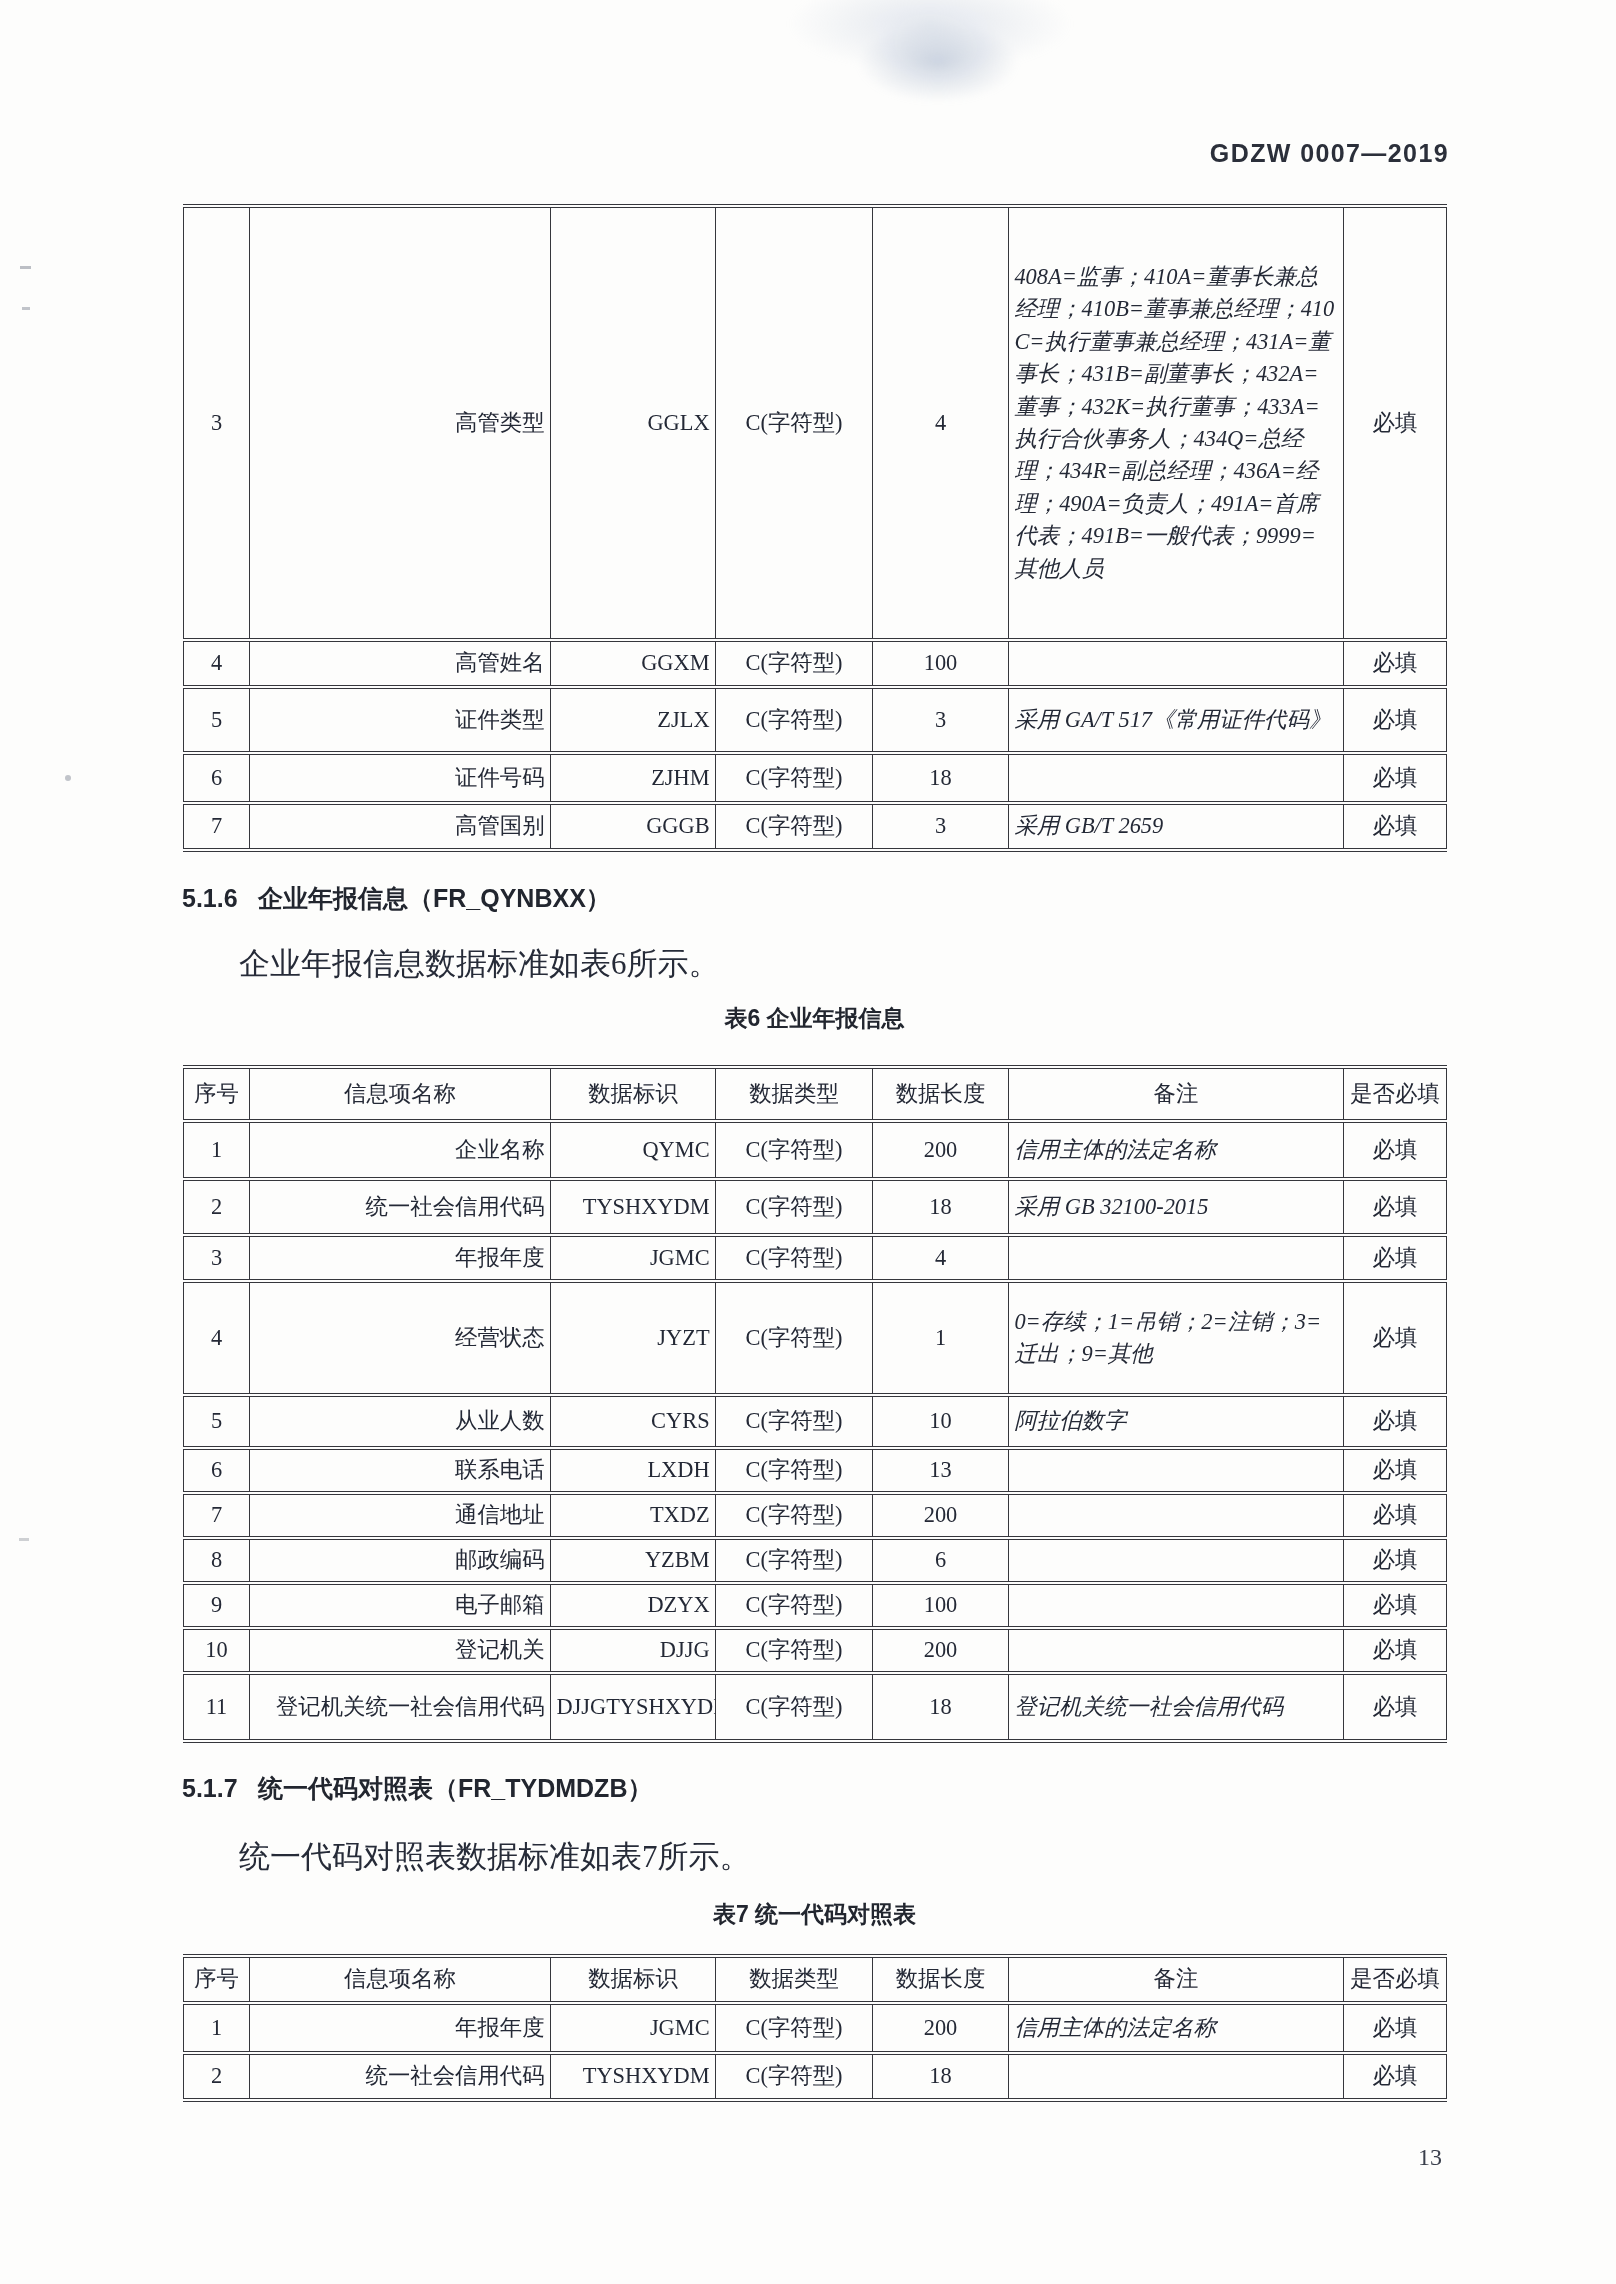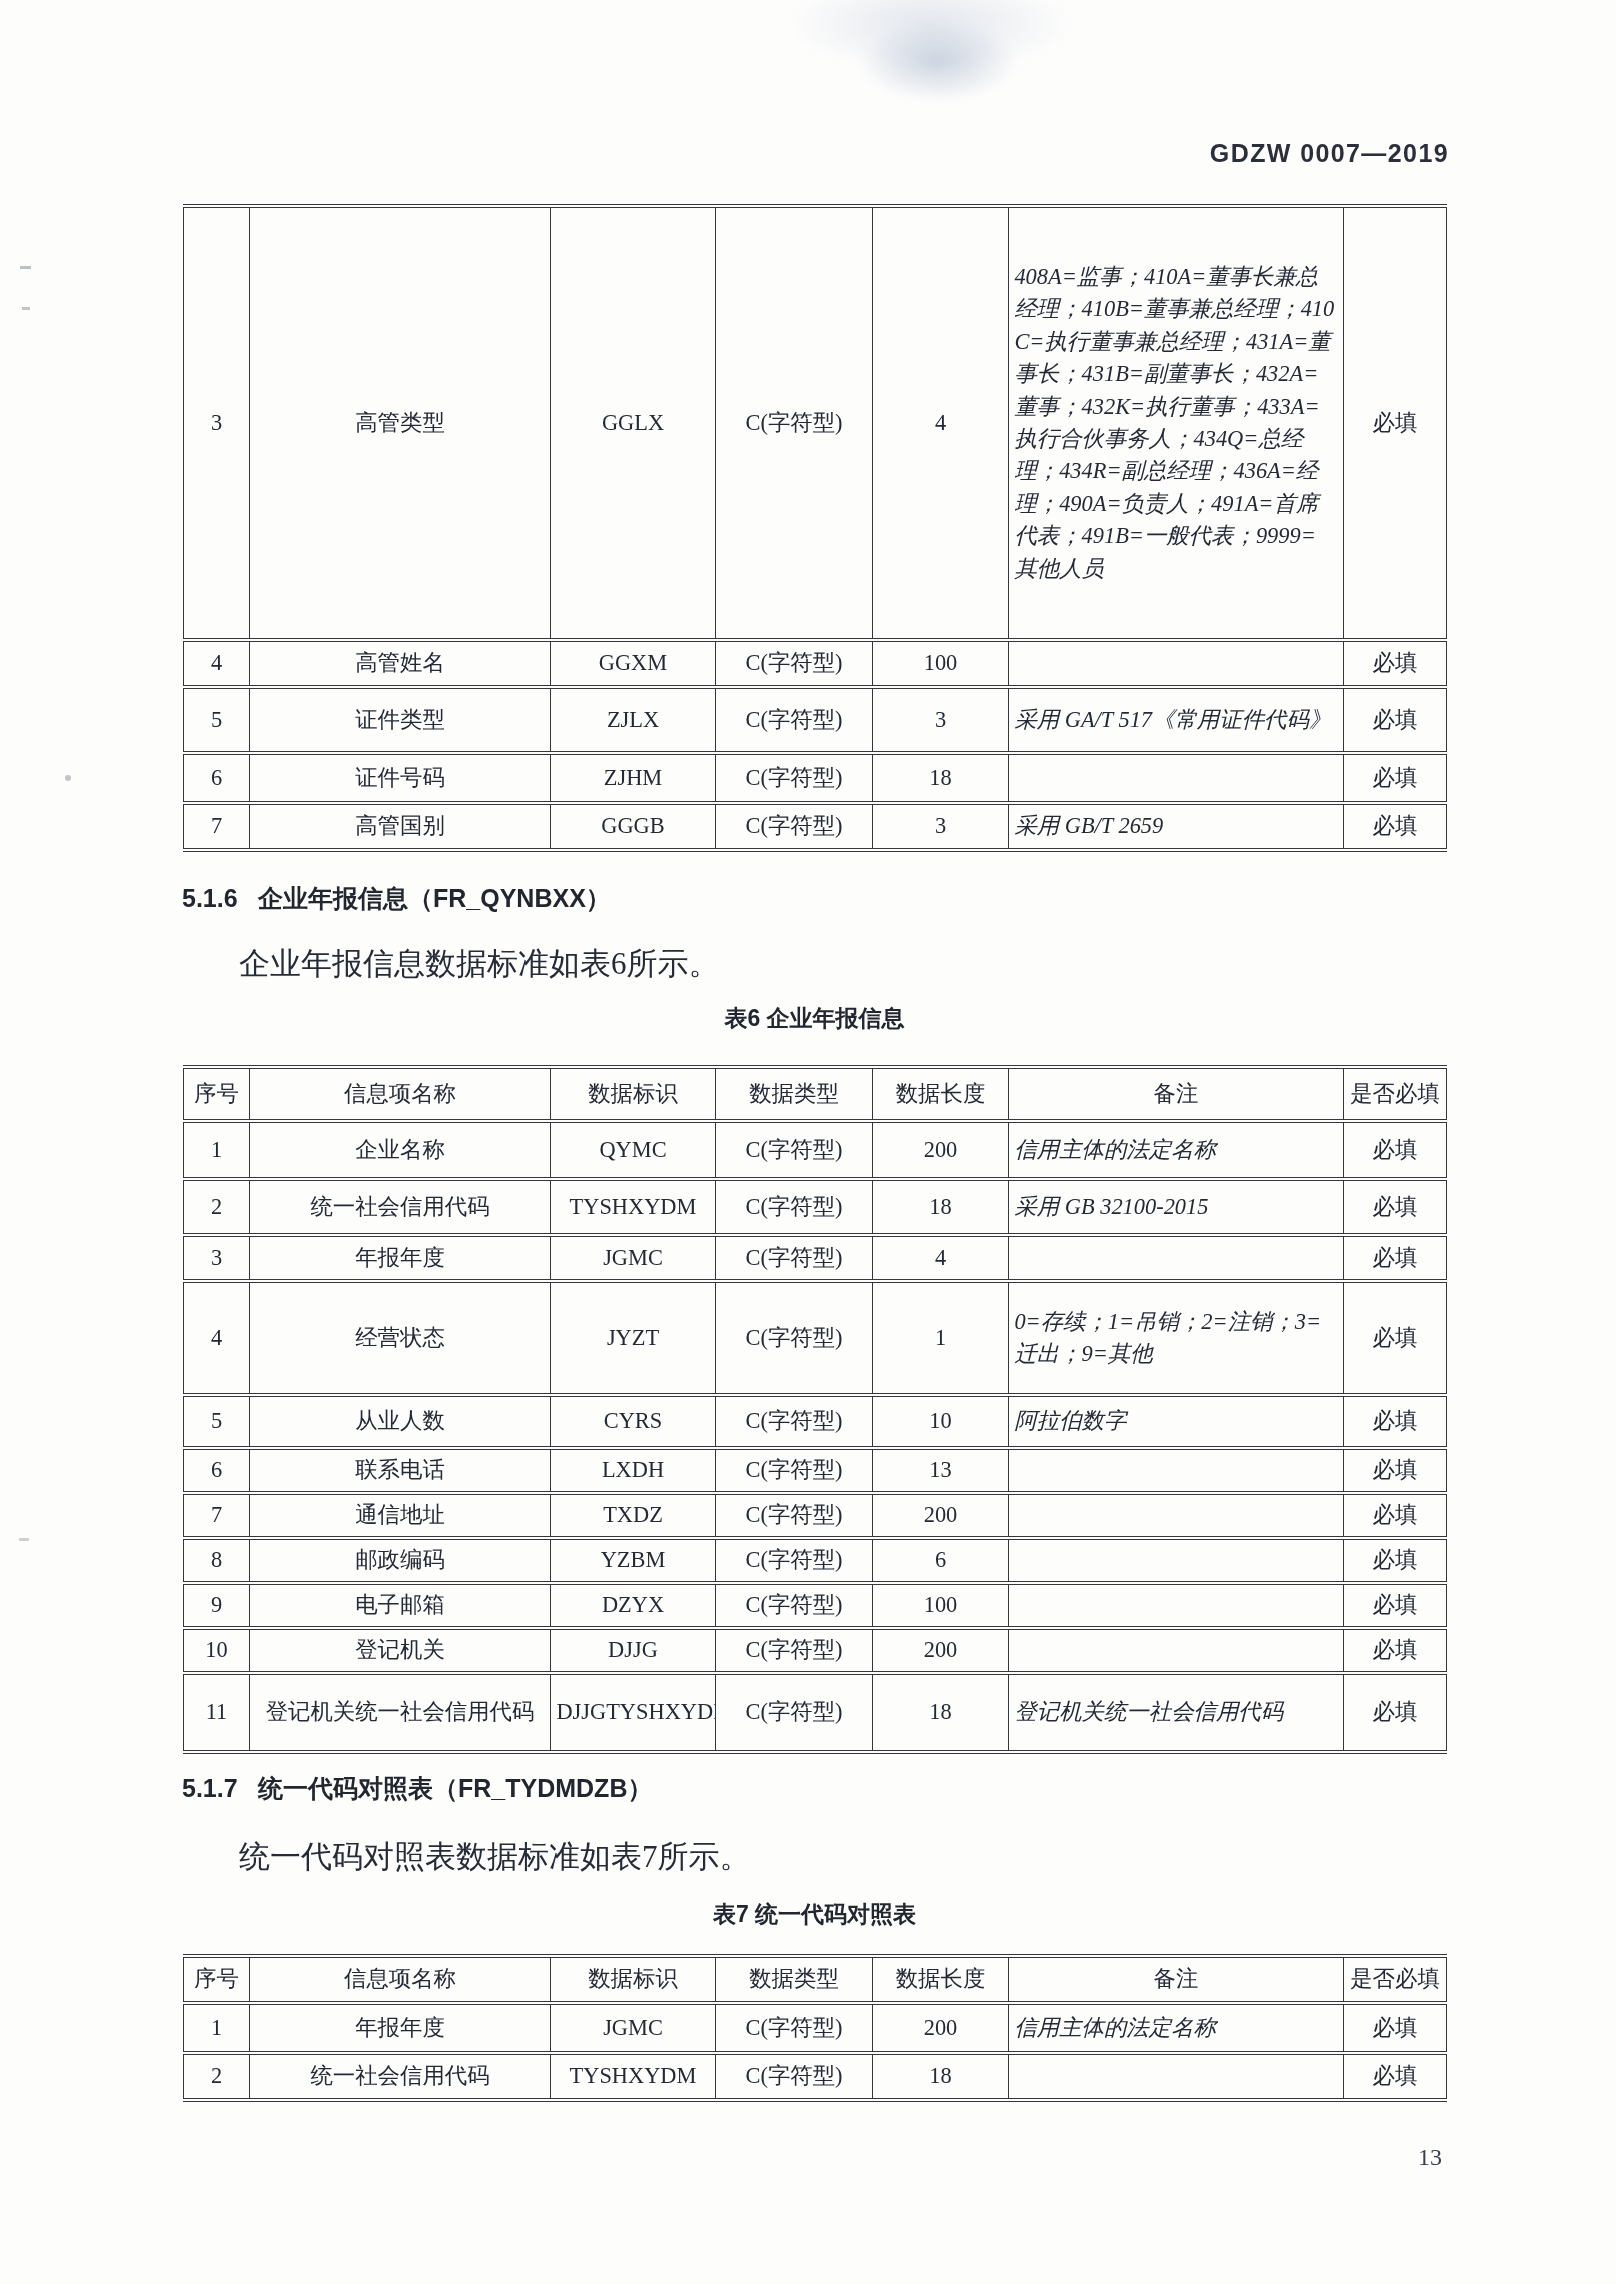--- a/index.html
+++ b/index.html
@@ -37,21 +37,21 @@
     width:1263px;
   }
   .tbl td {
     border-left:1.4px solid #35363c; border-right:1.4px solid #35363c;
     border-top:4.1px double #35363c; border-bottom:4.1px double #35363c;
     font-size:22.4px; line-height:1.45;
     vertical-align:middle; padding:2.7px 5.4px;
     overflow:hidden;
   }
   .c-no, .c-type, .c-len, .c-req, .c-hdr { text-align:center; }
-  .c-name, .c-id { text-align:center; padding-left:6.8px; }
+  .c-name, .c-id { text-align:right; padding-left:6.8px; }
   .c-remark { text-align:left; padding:4.1px 4.1px; line-height:1.9; word-break:break-all;font-style:italic; }
   .c-name { line-height:1.9; }
 
   .heading {
     position:absolute; left:182px;
     font-family:"Liberation Sans", sans-serif;
     font-size:25px; font-weight:bold; color:#22262f;
     white-space:nowrap;
   }
   .h-num { display:inline-block; margin-right:20.4px; }
@@ -251,21 +251,21 @@
       </tr>
       <tr style="height:45px">
         <td class="c-no">10</td>
         <td class="c-name">登记机关</td>
         <td class="c-id">DJJG</td>
         <td class="c-type">C(字符型)</td>
         <td class="c-len">200</td>
         <td class="c-remark"></td>
         <td class="c-req">必填</td>
       </tr>
-      <tr style="height:79px">
+      <tr style="height:68px">
         <td class="c-no">11</td>
         <td class="c-name">登记机关统一社会信用代码</td>
         <td class="c-id">DJJGTYSHXYDM</td>
         <td class="c-type">C(字符型)</td>
         <td class="c-len">18</td>
         <td class="c-remark">登记机关统一社会信用代码</td>
         <td class="c-req">必填</td>
       </tr>
     </tbody>
   </table>

